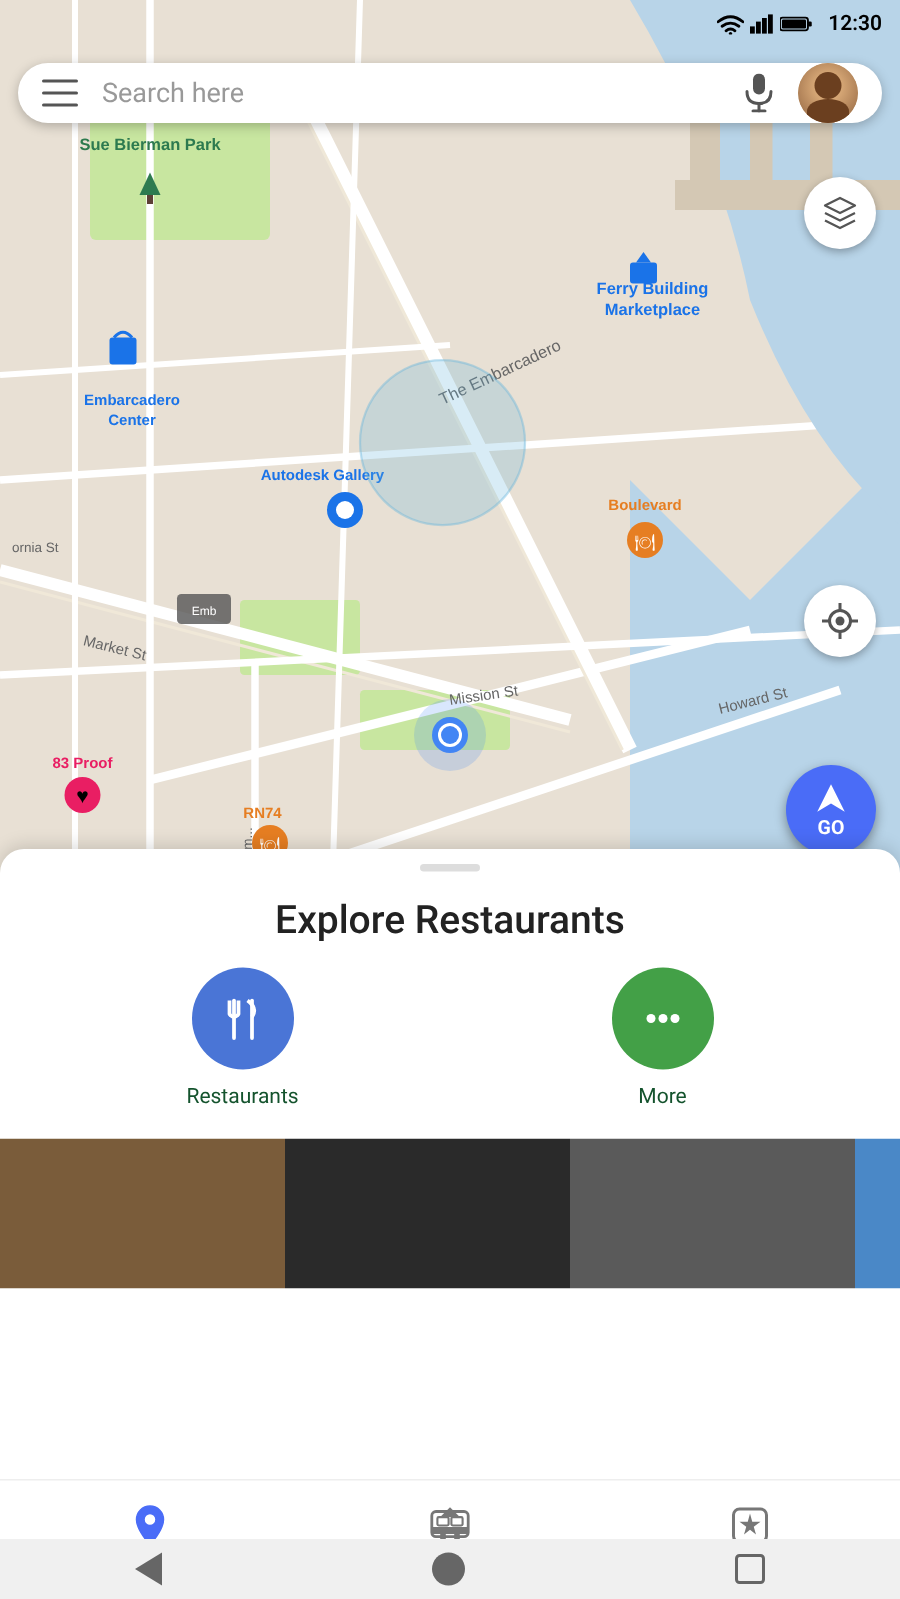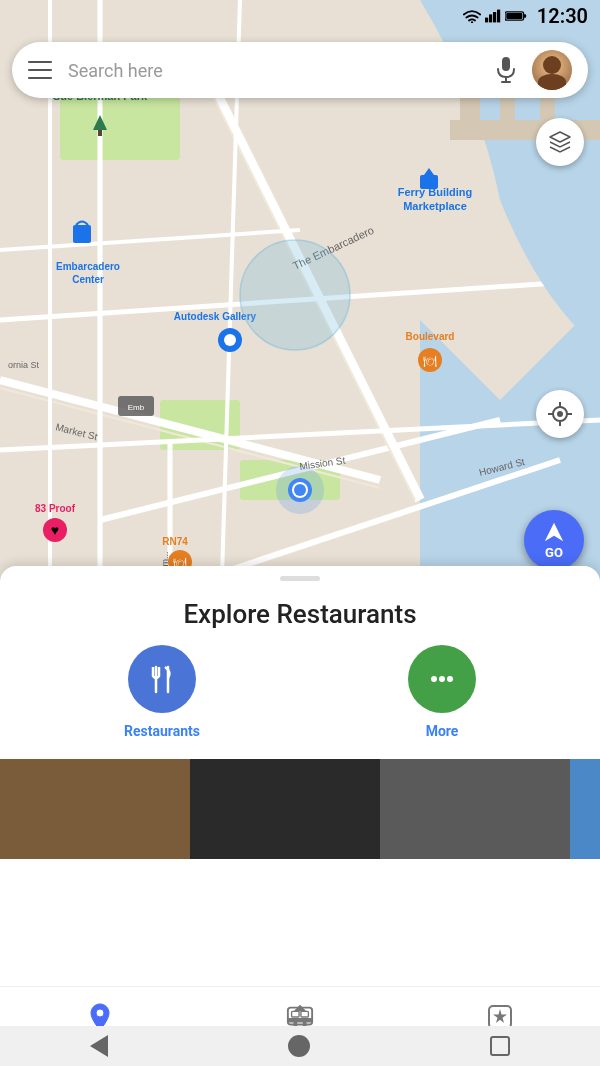--- a/index.html
+++ b/index.html
@@ -24,21 +24,21 @@
       justify-content: flex-end;
       padding: 0 12px;
       z-index: 100;
     }
     .status-icons {
       display: flex;
       align-items: center;
       gap: 4px;
     }
     .status-time {
-      font-size: 20px;
+      font-size: 14px;
       font-weight: 600;
       color: #000;
       margin-left: 6px;
     }
 
     
     .map-area {
       position: absolute;
       top: 0; left: 0; right: 0;
       height: 640px;
@@ -51,21 +51,21 @@
       width: 100%;
       height: 100%;
     }
 
     
     .search-bar {
       position: absolute;
       top: 42px;
       left: 12px;
       right: 12px;
-      height: 56px;
+      height: 40px;
       background: #fff;
       border-radius: 28px;
       display: flex;
       align-items: center;
       padding: 0 16px;
       box-shadow: 0 2px 8px rgba(0,0,0,0.25);
       z-index: 200;
     }
     .hamburger-icon {
       width: 24px;
@@ -234,22 +234,21 @@
     .category-circle {
       width: 68px;
       height: 68px;
       border-radius: 50%;
       display: flex;
       align-items: center;
       justify-content: center;
     }
     .category-label {
       font-size: 14px;
-      color: #3b82f6;
-      font-weight: bold;
+      color: #14532d;
     }
     .thumbnails-row {
       display: flex;
       gap: 0;
       overflow: hidden;
     }
     .thumb {
       flex: 1;
       height: 100px;
       background: #ccc;

